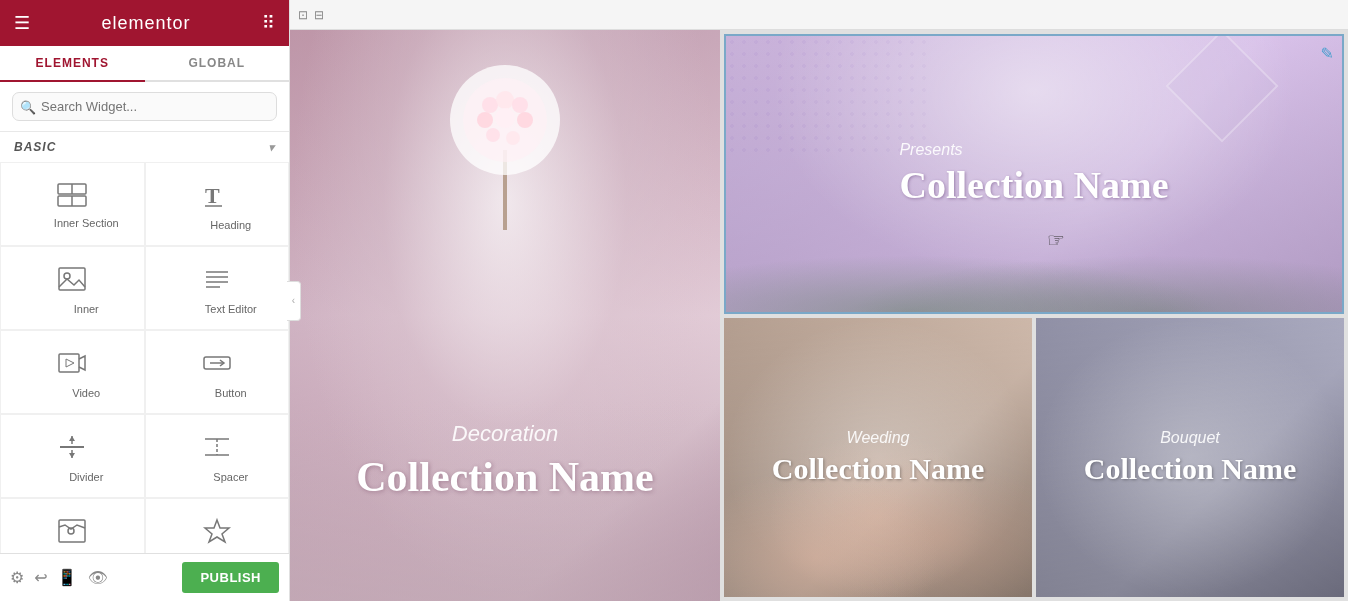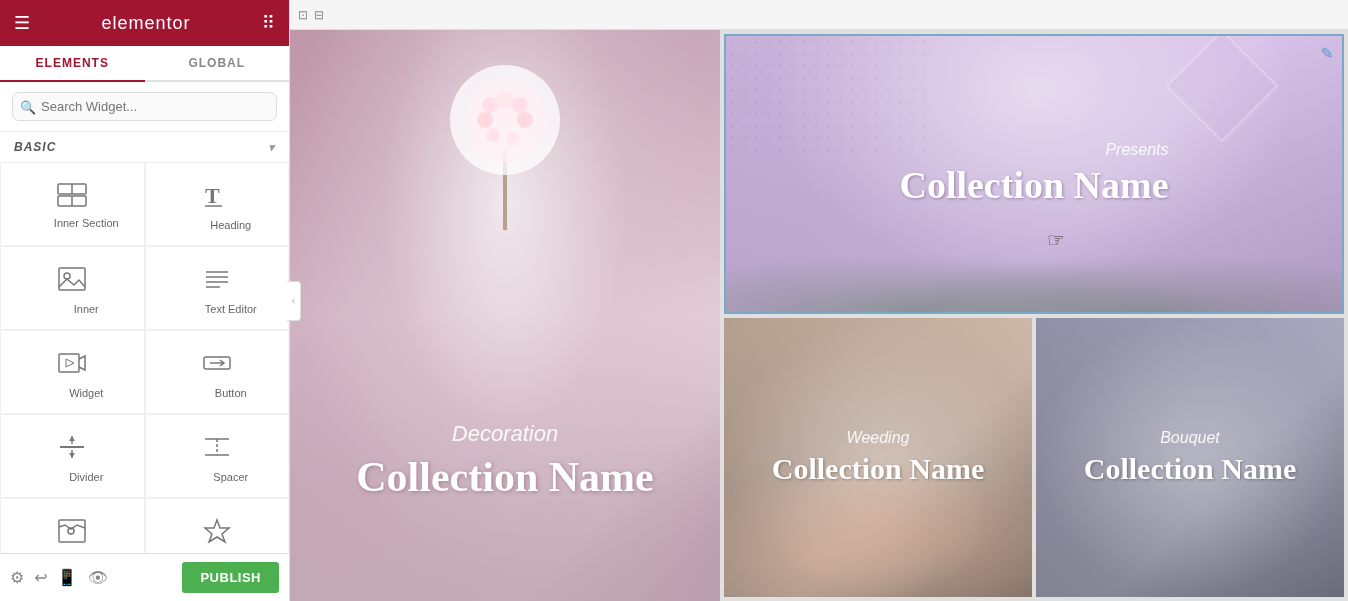--- a/index.html
+++ b/index.html
@@ -328,21 +328,21 @@
       position: absolute;
       top: 0; left: 0; right: 0; bottom: 0;
       background:
         radial-gradient(ellipse at 50% 20%, rgba(255,255,255,0.5) 0%, transparent 60%),
         linear-gradient(180deg, rgba(200,180,220,0.3) 0%, rgba(160,140,180,0.5) 100%);
     }
 
     .canvas-right-top-text {
       position: relative;
       z-index: 2;
-      text-align: right;
+      text-align: left;
       color: #fff;
     }
 
     .presents-text {
       font-size: 16px;
       color: rgba(255,255,255,0.9);
       margin-bottom: 4px;
       font-style: italic;
     }
 
@@ -555,21 +555,21 @@
     </div>
 
     <div class="widget-item">
       <div class="widget-icon">
         <svg width="30" height="28" viewBox="0 0 30 28" fill="none">
           <rect x="2" y="5" width="20" height="18" rx="1" stroke="#777" stroke-width="1.5" fill="none"></rect>
           <polyline points="22,10 28,7 28,21 22,18" stroke="#777" stroke-width="1.5" fill="none"></polyline>
           <polygon points="9,10 9,18 17,14" stroke="#777" stroke-width="1" fill="none"></polygon>
         </svg>
       </div>
-      <span class="widget-label">Widget</span>
+      <span class="widget-label">Video</span>
     </div>
 
     <div class="widget-item">
       <div class="widget-icon">
         <svg width="30" height="28" viewBox="0 0 30 28" fill="none">
           <rect x="2" y="8" width="26" height="12" rx="2" stroke="#777" stroke-width="1.5" fill="none"></rect>
           <line x1="8" y1="14" x2="22" y2="14" stroke="#777" stroke-width="1.5"></line>
           <polyline points="18,11 22,14 18,17" stroke="#777" stroke-width="1.5" fill="none"></polyline>
         </svg>
       </div>

